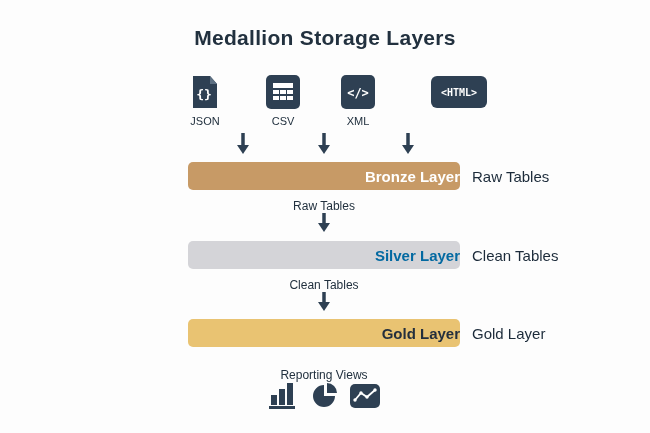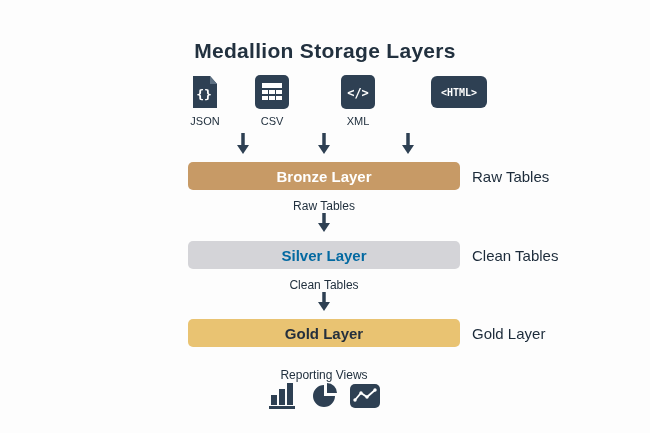--- a/index.html
+++ b/index.html
@@ -1,32 +1,32 @@
 <!DOCTYPE html>
 <html><head>
 <meta charset="utf-8">
 <style>
   html,body { margin:0; padding:0; background:#ffffff; }
   body { font-family:"Liberation Sans", sans-serif; }
   .canvas {
     position:relative; width:650px; height:433px; background:#fdfdfd; overflow:hidden;
   }
   .title {
-    position:absolute; top:39px; left:0; width:650px; text-align:center;
+    position:absolute; top:26px; left:0; width:650px; text-align:center;
     font-size:21px; font-weight:bold; color:#22313f; letter-spacing:.3px;
   }
   .source {
     position:absolute; top:74px; width:60px;
     display:flex; flex-direction:column; align-items:center; gap:5px;
   }
   .source-label { font-size:11px; color:#22313f; }
   .arrow { position:absolute; width:16px; height:22px; }
   .bar {
     position:absolute; left:188px; width:272px; height:28px; border-radius:5px;
-    display:flex; align-items:center; justify-content:center;
+    display:flex; align-items:center; justify-content:flex-end;
     font-weight:bold; font-size:15px;
   }
   .side-label {
     position:absolute; left:472px; font-size:15px; color:#1c2b3a; white-space:nowrap;
   }
   .flow-label {
     position:absolute; left:188px; width:272px; text-align:center;
     font-size:12px; color:#22313f;
   }
   .outputs {
@@ -44,21 +44,21 @@
 
   <div class="source" style="left:175px;">
     <svg width="36" height="36" viewBox="0 0 36 36">
       <path d="M6 2 h17 l7 8 v24 h-24 z" fill="#2e4053"></path>
       <path d="M23 2 l7 8 h-7 z" fill="#5c6f82"></path>
       <text x="17" y="25" text-anchor="middle" font-family="DejaVu Sans Mono, monospace" font-size="13" font-weight="bold" fill="#ffffff">{}</text>
     </svg>
     <span class="source-label">JSON</span>
   </div>
 
-  <div class="source" style="left:242px;">
+  <div class="source" style="left:253px;">
     <svg width="36" height="36" viewBox="0 0 36 36">
       <rect x="1" y="1" width="34" height="34" rx="5" fill="#2e4053"></rect>
       <rect x="8" y="9" width="20" height="5" fill="#ffffff"></rect>
       <rect x="8" y="16" width="6" height="4" fill="#ffffff"></rect>
       <rect x="15" y="16" width="6" height="4" fill="#ffffff"></rect>
       <rect x="22" y="16" width="6" height="4" fill="#ffffff"></rect>
       <rect x="8" y="22" width="6" height="4" fill="#ffffff"></rect>
       <rect x="15" y="22" width="6" height="4" fill="#ffffff"></rect>
       <rect x="22" y="22" width="6" height="4" fill="#ffffff"></rect>
     </svg>

